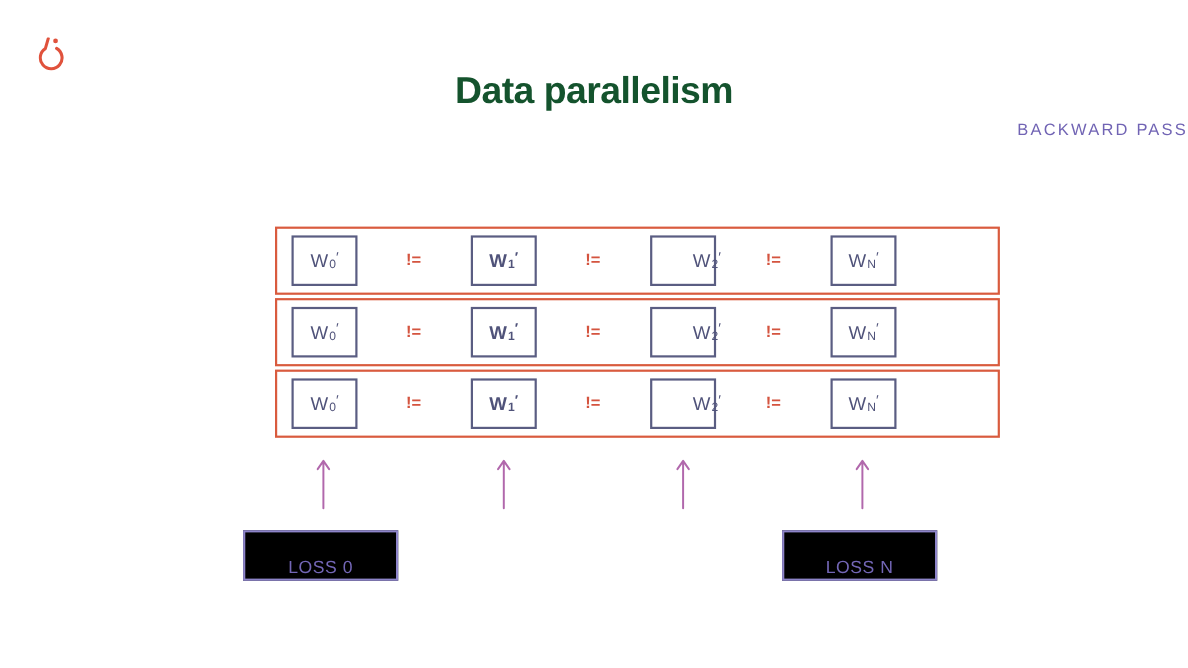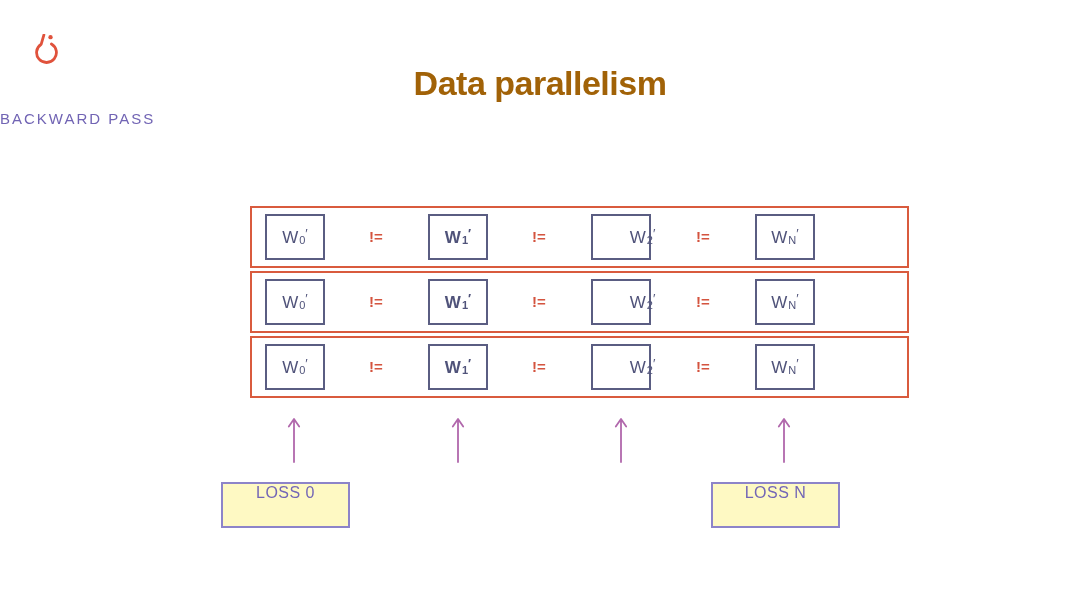--- a/index.html
+++ b/index.html
@@ -26,28 +26,28 @@
   
   .title {
     position: absolute;
     left: 0;
     top: 64px;
     width: 1080px;
     text-align: center;
     font-size: 34px;
     font-weight: 700;
     letter-spacing: -0.5px;
-    color: #a16207;
+    color: #14532d;
   }
   .subtitle {
     position: absolute;
     left: 0;
     top: 110px;
     width: 1080px;
-    text-align: left;
+    text-align: right;
     font-size: 15px;
     font-weight: 400;
     letter-spacing: 2px;
     color: #7164b4;
   }
 
   
   .grid {
     position: absolute;
     left: 250px;
@@ -97,26 +97,26 @@
     top: 416px;
     width: 14px;
     height: 48px;
   }
   .a0 { left: 287px; } .a1 { left: 451px; } .a2 { left: 614px; } .a3 { left: 777px; }
 
   
   .loss {
     position: absolute;
     top: 482px;
-    width: 129px;
+    width: 141px;
     height: 46px;
     border: 2px solid #8d84c9;
-    background: #fef9c3;
+    background: #000000;
     display: flex;
-    align-items: flex-start;
+    align-items: flex-end;
     justify-content: center;
     font-size: 16px;
     letter-spacing: 0.5px;
     color: #7366b6;
   }
   .l0 { left: 221px; } .l1 { left: 385px; } .l2 { left: 548px; } .l3 { left: 711px; }
 </style>
 </head>
 <body>
 

